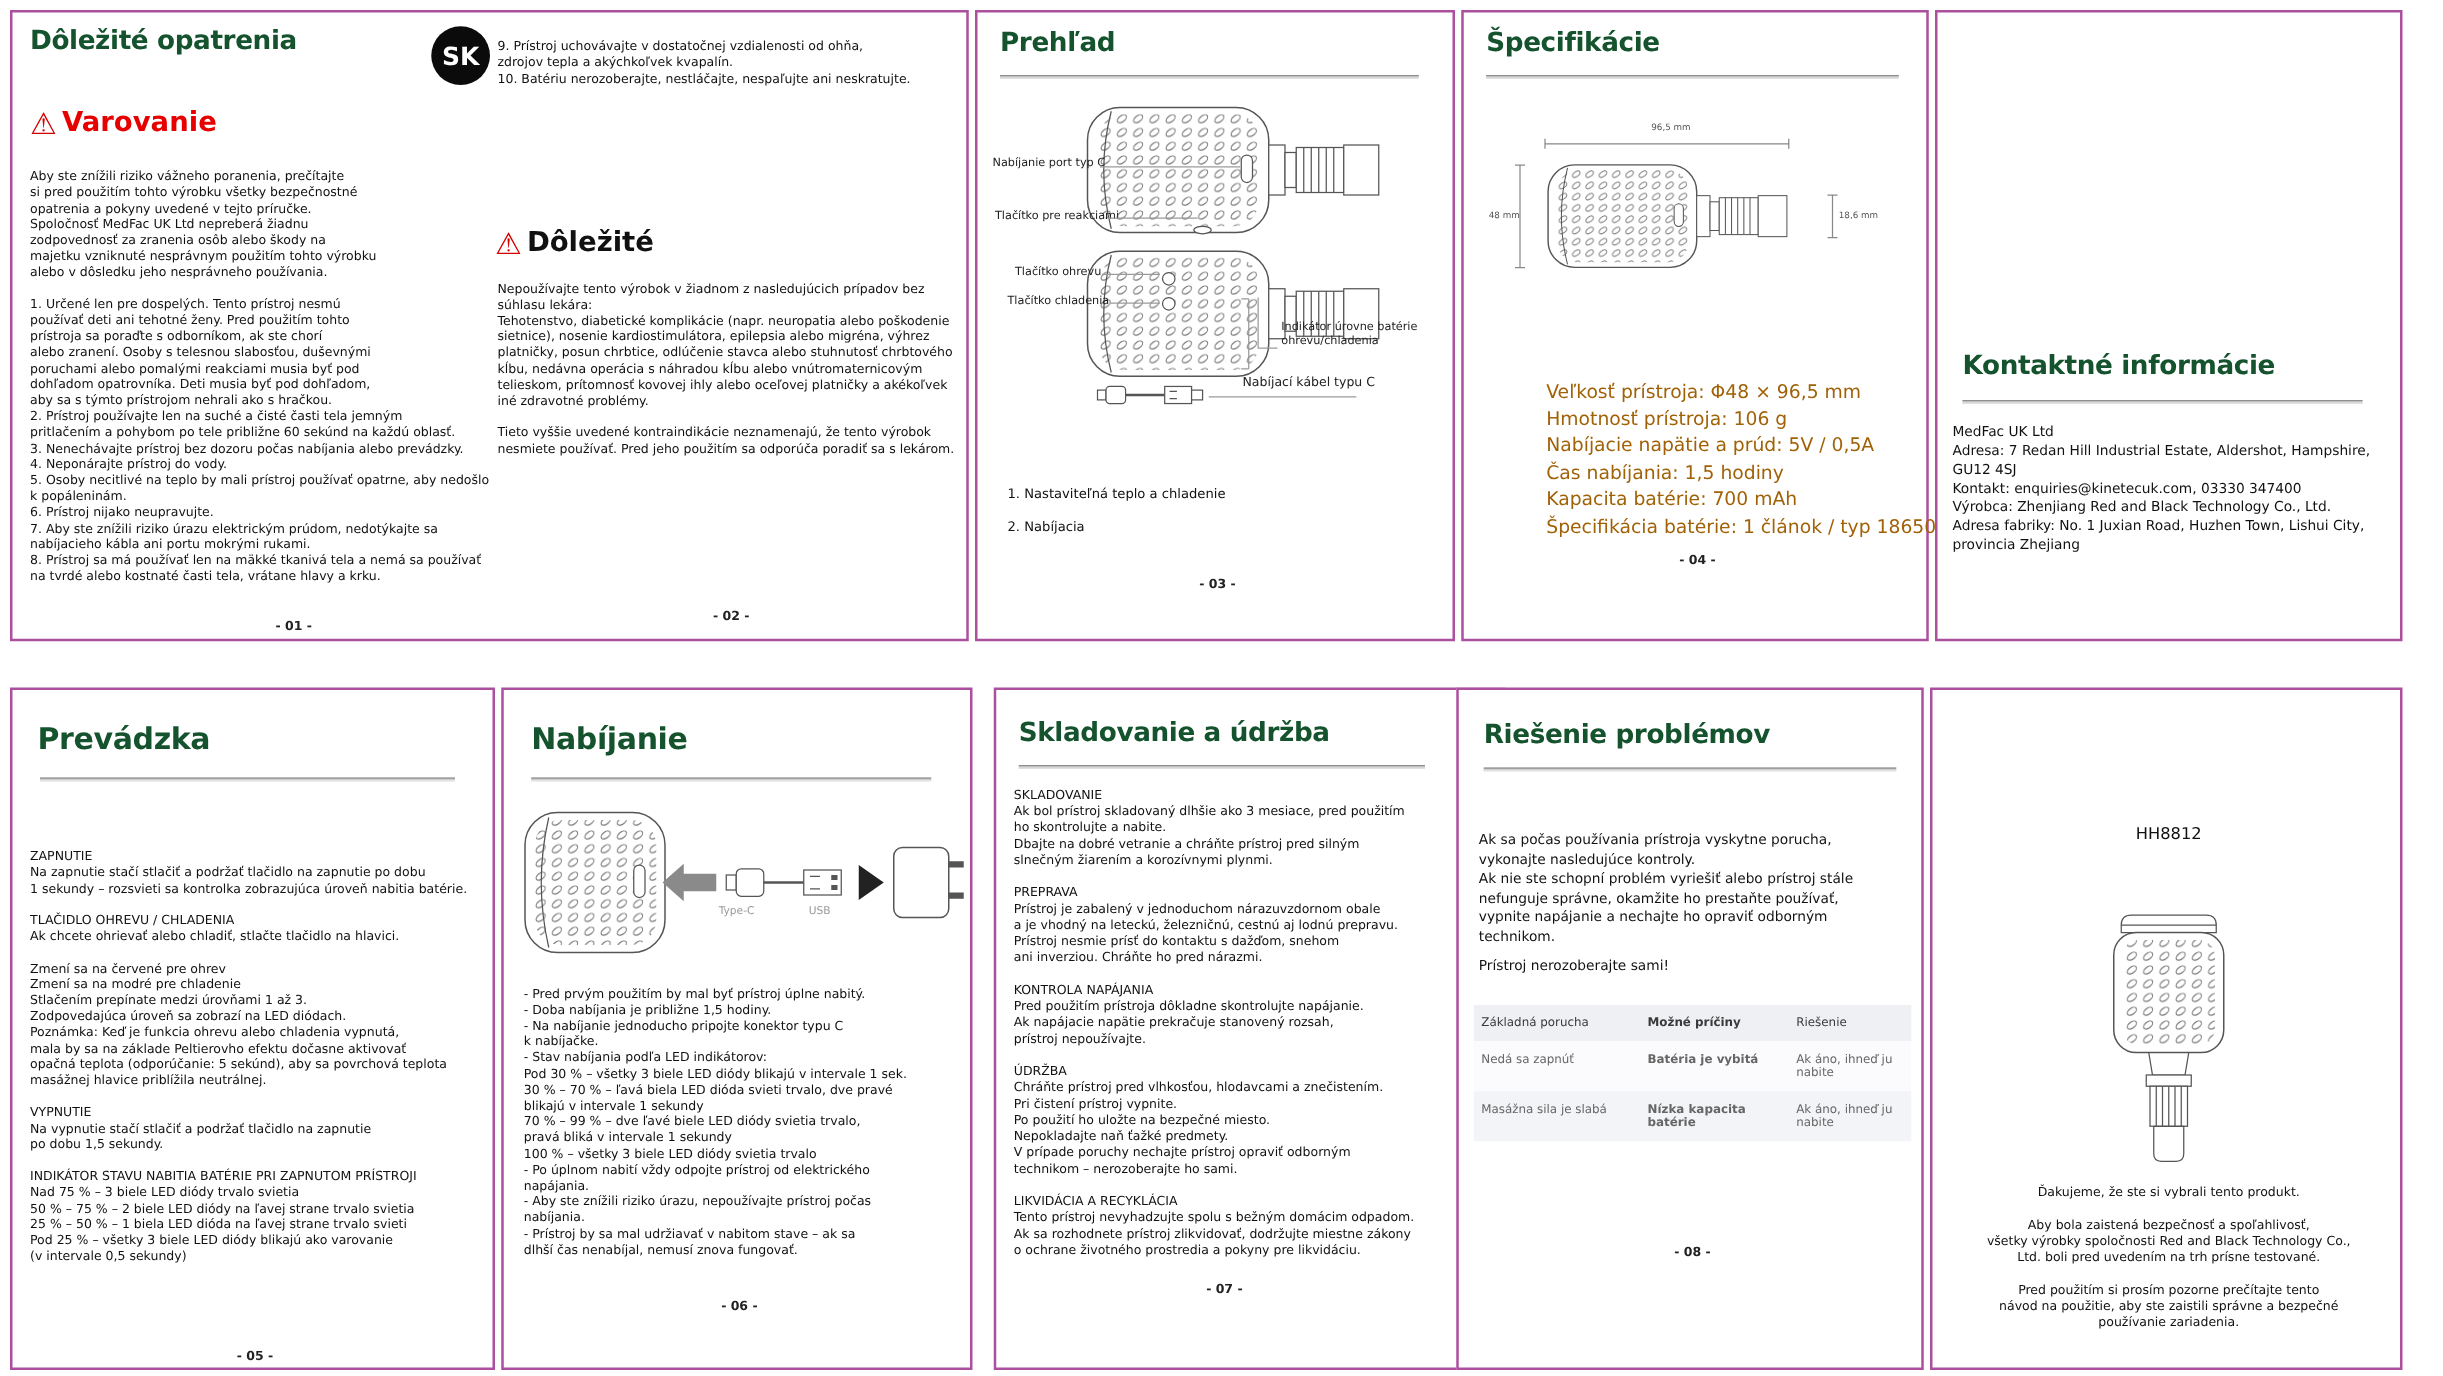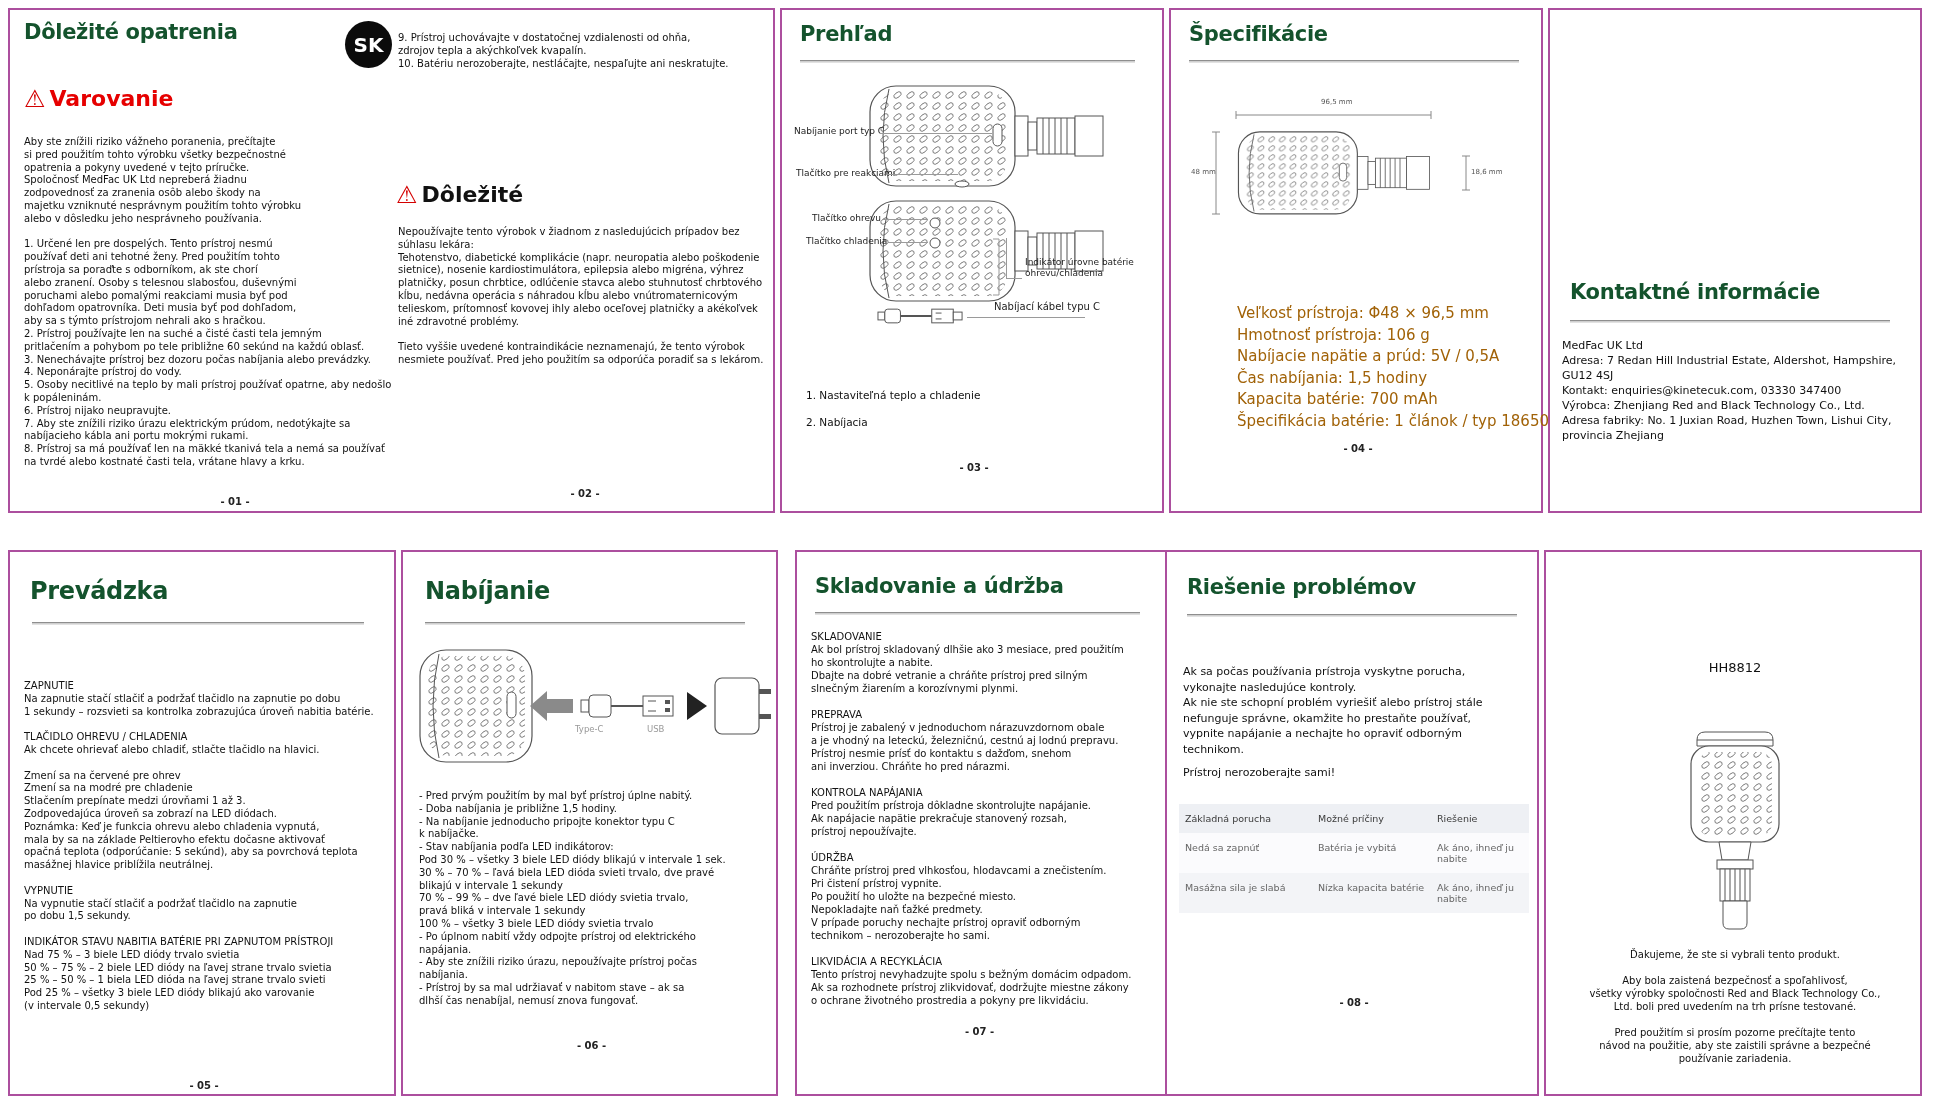--- a/index.html
+++ b/index.html
@@ -14,21 +14,21 @@
   .pagenum{position:absolute;font-size:10px;font-weight:bold;color:#222;text-align:center;}
   .warnhead{font-size:22px;font-weight:bold;display:flex;align-items:center;gap:4px;}
   .tri{color:#d40000;font-size:24px;font-weight:normal;line-height:1;}
   .lbl{position:absolute;font-size:9px;color:#222;line-height:10.5px;}
   .lline{position:absolute;border-top:1px solid #9a9a9a;height:0;}
   .vline{position:absolute;border-left:1px solid #9a9a9a;width:0;}
   .dim{position:absolute;font-size:7px;color:#555;}
   .tbl{position:absolute;font-size:9.5px;color:#666;}
   .tr{display:flex;}
   .td{padding:9px 6px;box-sizing:border-box;}
-  .c1{width:38%;} .c2{width:34%;} .c3{width:28%;}
+  .c1{width:38%;} .c2{width:34%;font-weight:bold;} .c3{width:28%;}
   .th{background:#eef0f4;color:#3a3a3a;}
   .r1{background:#fbfbfd;} .r2{background:#f3f4f7;}
   .badge{position:absolute;width:47px;height:47px;border-radius:50%;background:#0b0b0b;color:#fff;
          display:flex;align-items:center;justify-content:center;font-size:20px;font-weight:bold;}
   svg{display:block;}
 </style>
 </head>
 <body>
 
 <div id="page">

